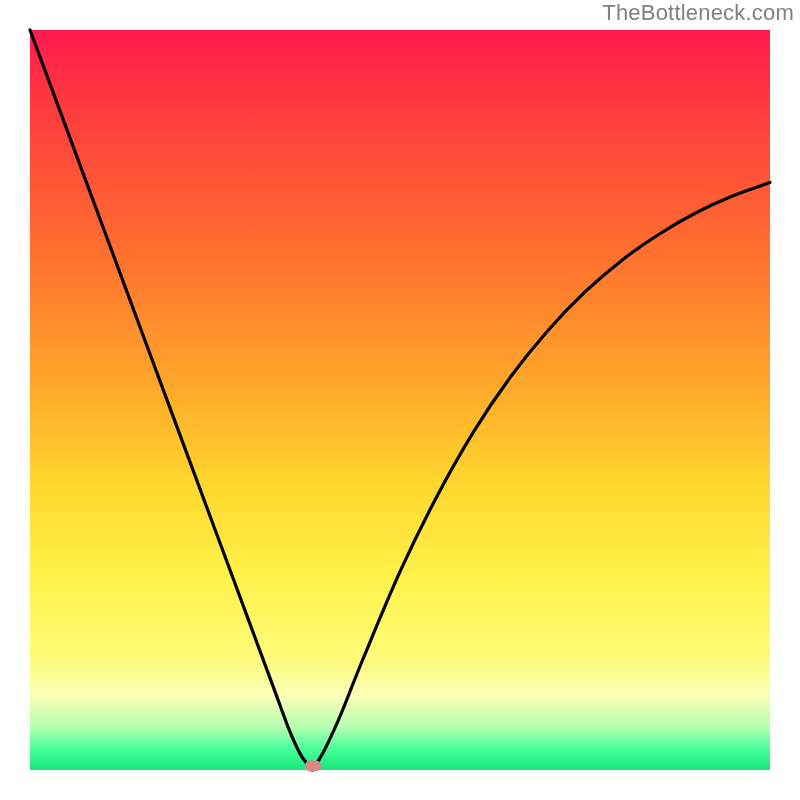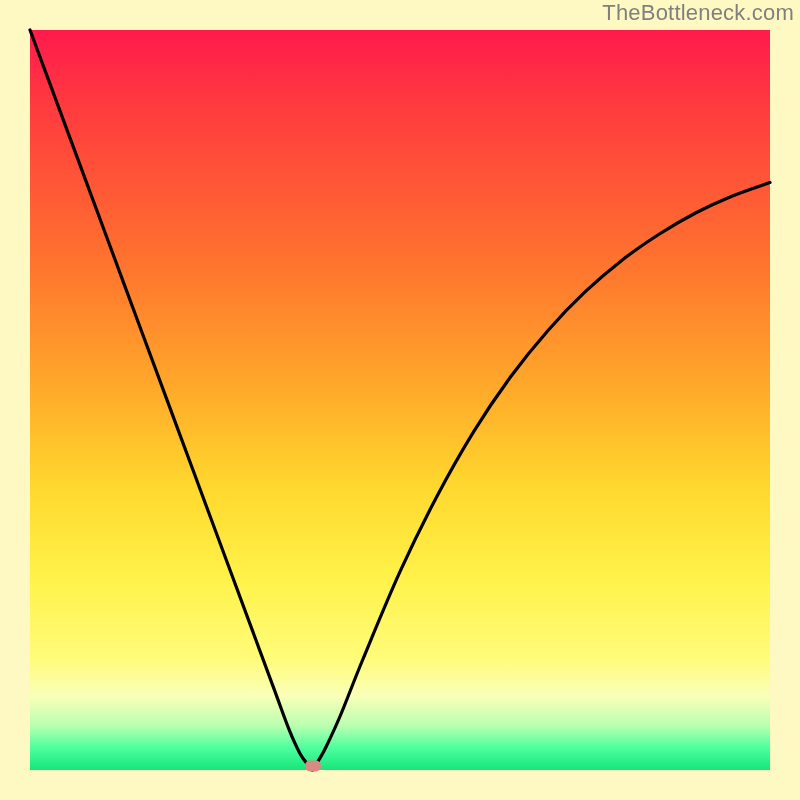--- a/index.html
+++ b/index.html
@@ -10,21 +10,21 @@
     background: #000;
     font-family: Arial, Helvetica, sans-serif;
     overflow: hidden;
   }
   .frame {
     position: absolute;
     left: 0;
     top: 0;
     width: 800px;
     height: 800px;
-    background: #fef9c3;
+    background: #ffffff;
     box-sizing: border-box;
   }
   .plot-area {
     position: absolute;
     left: 30px;
     top: 30px;
     width: 740px;
     height: 740px;
     
     background: linear-gradient(

